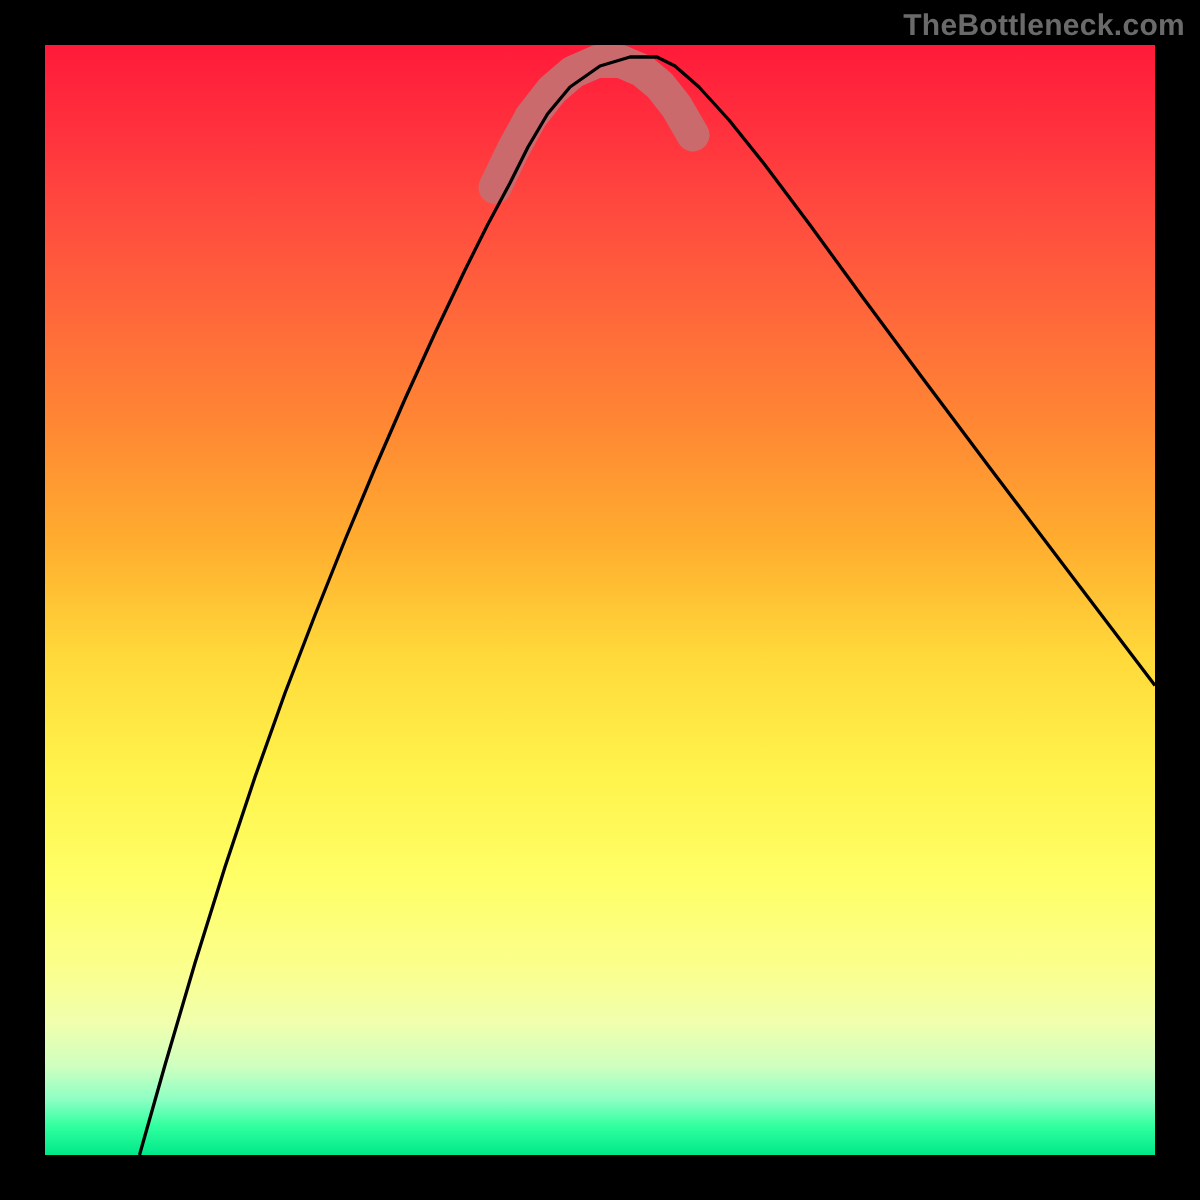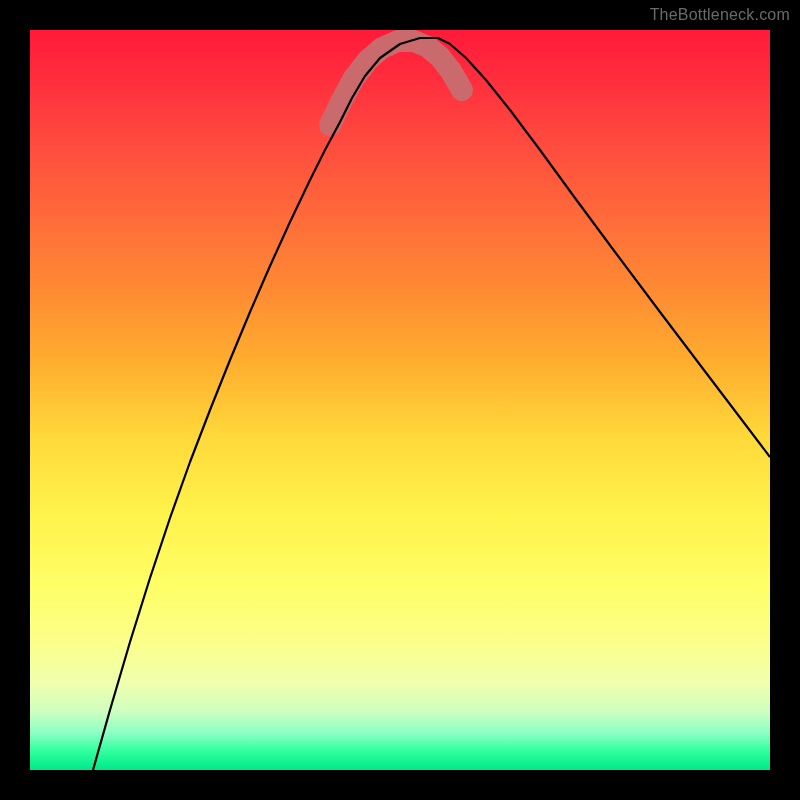--- a/index.html
+++ b/index.html
@@ -45,22 +45,22 @@
       #8dffc4 95%,
       #2eff9e 97.5%,
       #00e889 100%
     );
   }
   .watermark {
     position: absolute;
     top: 6px;
     right: 10px;
     color: #6a6a6a;
-    font-size: 16px;
-    font-weight: 400;
+    font-size: 20px;
+    font-weight: 700;
     letter-spacing: 0.2px;
     user-select: none;
   }
   svg {
     position: absolute;
     inset: 0;
   }
 </style>
 </head>
 <body>

